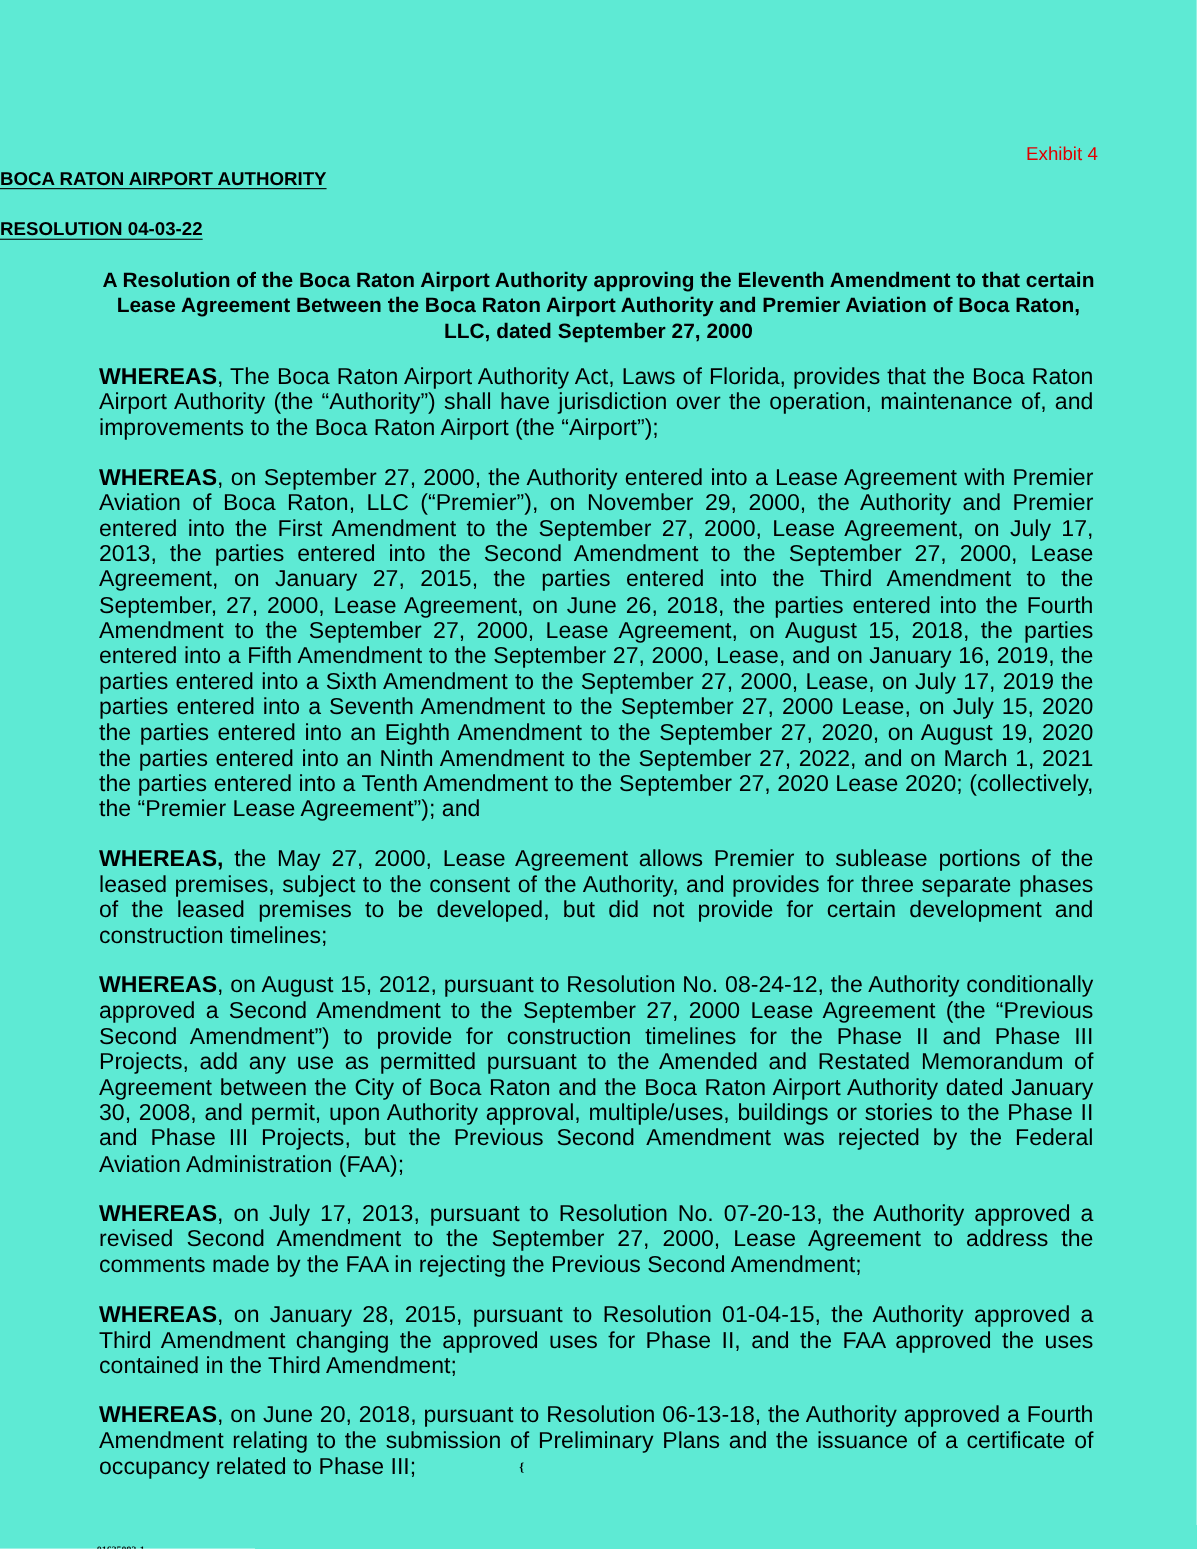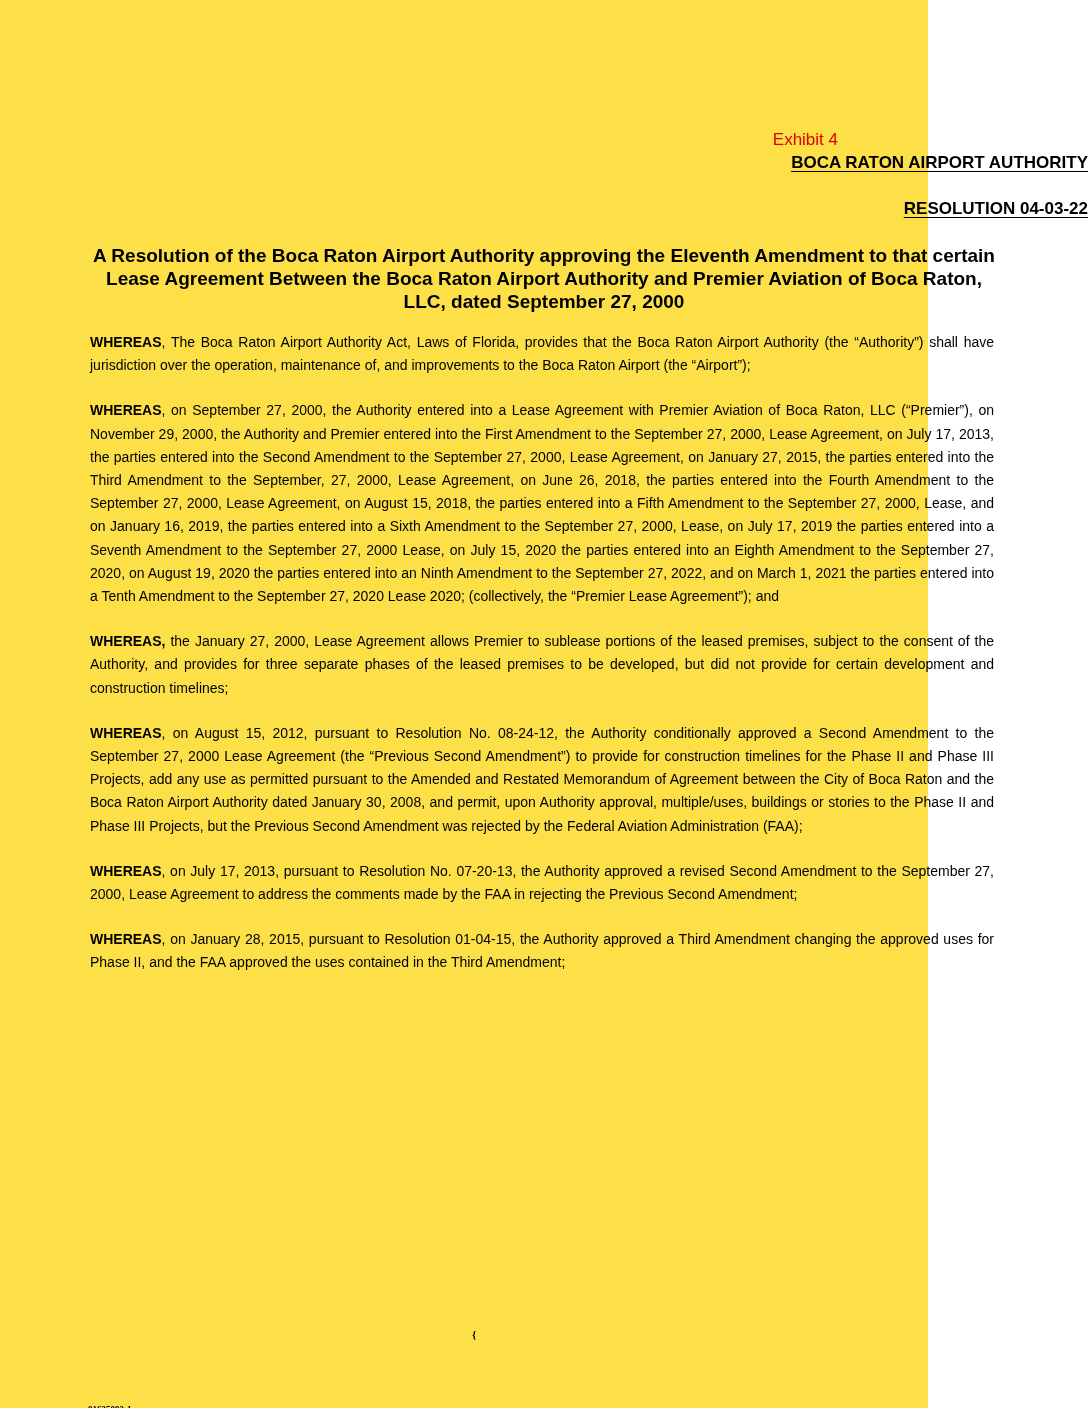--- a/index.html
+++ b/index.html
@@ -11,36 +11,36 @@
     width: 1088px;
     height: 1408px;
     position: relative;
     overflow: hidden;
     font-family: "Liberation Sans", sans-serif;
     color: #000000;
   }
   .page {
     position: absolute;
     left: 0; top: 0;
-    width: 928px;
+    width: 1088px;
     height: 1408px;
-    background: #fde047;
+    background: #5eead4;
   }
   .exhibit {
     position: absolute;
     top: 130px;
     right: 90px;
     font-size: 17px;
     color: #e00000;
     letter-spacing: 0px;
   }
   .title {
     position: absolute;
     left: 0; width: 1088px;
-    text-align: right;
+    text-align: left;
     font-weight: bold;
     font-size: 17px;
     text-decoration: underline;
     text-underline-offset: 3px;
   }
   .title.t1 { top: 153px; }
   .title.t2 { top: 199px; }
   .subtitle {
     position: absolute;
     left: 90px;
@@ -51,21 +51,21 @@
     font-size: 19px;
     line-height: 23px;
   }
   .body {
     position: absolute;
     left: 90px;
     width: 908px;
     top: 331px;
   }
   .para {
-    font-size: 14px;
+    font-size: 21px;
     line-height: 23.2px;
     text-align: justify;
     margin: 0 4px 22px 0;
   }
   .para .lead {
     font-weight: bold;
   }
   .footer-id {
     position: absolute;
     left: 88px;
@@ -96,29 +96,32 @@
   <div class="subtitle">A Resolution of the Boca Raton Airport Authority approving the Eleventh Amendment to that certain Lease Agreement Between the Boca Raton Airport Authority and Premier Aviation of Boca Raton, LLC, dated September 27, 2000</div>
 
   <div class="body">
     <p class="para">
       <span class="lead">WHEREAS</span><span>, The Boca Raton Airport Authority Act, Laws of Florida, provides that the Boca Raton Airport Authority (the “Authority”) shall have jurisdiction over the operation, maintenance of, and improvements to the Boca Raton Airport (the “Airport”);</span>
     </p>
     <p class="para">
       <span class="lead">WHEREAS</span><span>, on September 27, 2000, the Authority entered into a Lease Agreement with Premier Aviation of Boca Raton, LLC (“Premier”), on November 29, 2000, the Authority and Premier entered into the First Amendment to the September 27, 2000, Lease Agreement, on July 17, 2013, the parties entered into the Second Amendment to the September 27, 2000, Lease Agreement, on January 27, 2015, the parties entered into the Third Amendment to the September, 27, 2000, Lease Agreement, on June 26, 2018, the parties entered into the Fourth Amendment to the September 27, 2000, Lease Agreement, on August 15, 2018, the parties entered into a Fifth Amendment to the September 27, 2000, Lease, and on January 16, 2019, the parties entered into a Sixth Amendment to the September 27, 2000, Lease, on July 17, 2019 the parties entered into a Seventh Amendment to the September 27, 2000 Lease, on July 15, 2020 the parties entered into an Eighth Amendment to the September 27, 2020, on August 19, 2020 the parties entered into an Ninth Amendment to the September 27, 2022, and on March 1, 2021 the parties entered into a Tenth Amendment to the September 27, 2020 Lease 2020; (collectively, the “Premier Lease Agreement”); and</span>
     </p>
     <p class="para">
-      <span class="lead">WHEREAS,</span><span> the January 27, 2000, Lease Agreement allows Premier to sublease portions of the leased premises, subject to the consent of the Authority, and provides for three separate phases of the leased premises to be developed, but did not provide for certain development and construction timelines;</span>
+      <span class="lead">WHEREAS,</span><span> the May 27, 2000, Lease Agreement allows Premier to sublease portions of the leased premises, subject to the consent of the Authority, and provides for three separate phases of the leased premises to be developed, but did not provide for certain development and construction timelines;</span>
     </p>
     <p class="para">
       <span class="lead">WHEREAS</span><span>, on August 15, 2012, pursuant to Resolution No. 08-24-12, the Authority conditionally approved a Second Amendment to the September 27, 2000 Lease Agreement (the “Previous Second Amendment”) to provide for construction timelines for the Phase II and Phase III Projects, add any use as permitted pursuant to the Amended and Restated Memorandum of Agreement between the City of Boca Raton and the Boca Raton Airport Authority dated January 30, 2008, and permit, upon Authority approval, multiple/uses, buildings or stories to the Phase II and Phase III Projects, but the Previous Second Amendment was rejected by the Federal Aviation Administration (FAA);</span>
     </p>
     <p class="para">
       <span class="lead">WHEREAS</span><span>, on July 17, 2013, pursuant to Resolution No. 07-20-13, the Authority approved a revised Second Amendment to the September 27, 2000, Lease Agreement to address the comments made by the FAA in rejecting the Previous Second Amendment;</span>
     </p>
     <p class="para">
       <span class="lead">WHEREAS</span><span>, on January 28, 2015, pursuant to Resolution 01-04-15, the Authority approved a Third Amendment changing the approved uses for Phase II, and the FAA approved the uses contained in the Third Amendment;</span>
     </p>
+    <p class="para">
+      <span class="lead">WHEREAS</span><span>, on June 20, 2018, pursuant to Resolution 06-13-18, the Authority approved a Fourth Amendment relating to the submission of Preliminary Plans and the issuance of a certificate of occupancy related to Phase III;</span>
+    </p>
   </div>
 
   <div class="footer-id">01635093-1</div>
   <div class="footer-page">{</div>
 
 </div>
 
 </body></html>

